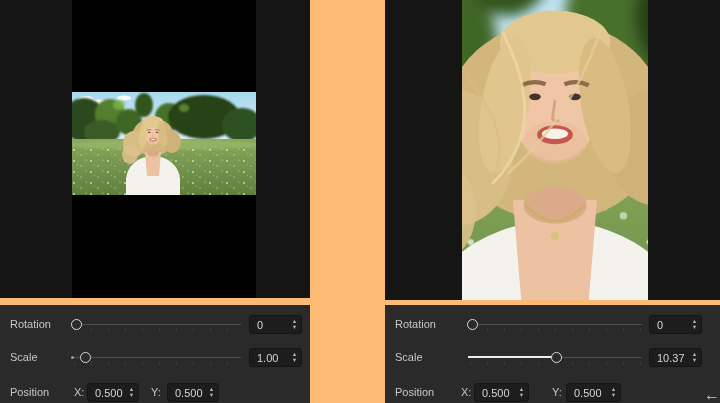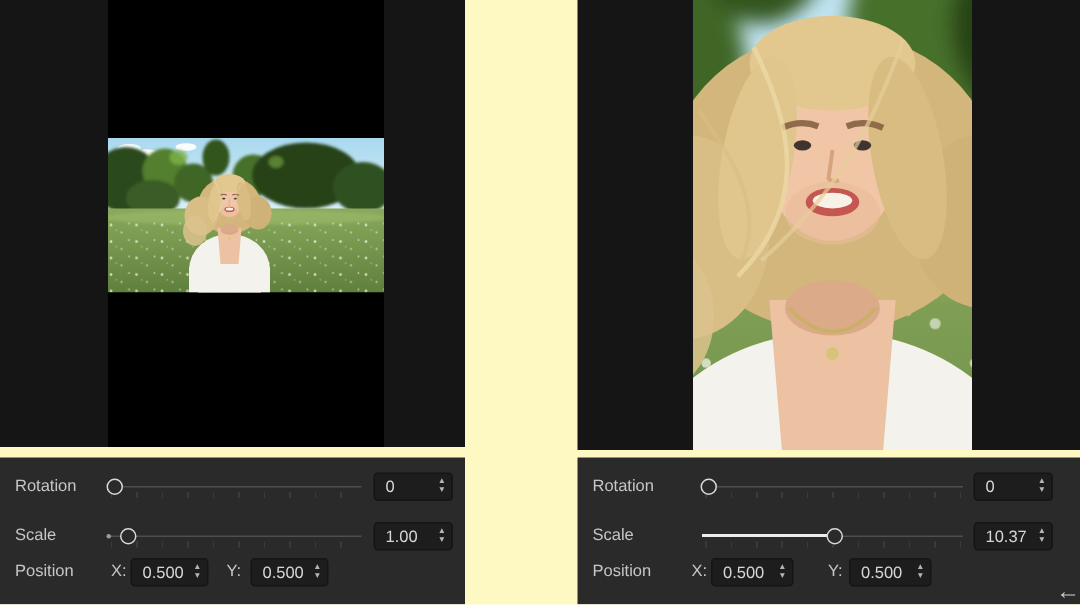--- a/index.html
+++ b/index.html
@@ -1,16 +1,16 @@
 <!DOCTYPE html>
 <html><head>
 <meta charset="utf-8">
 <style>
   html,body{margin:0;padding:0;background:#ffffff;}
-  #stage{position:relative;width:720px;height:403px;background:#fef9c3;overflow:hidden;
+  #stage{position:relative;width:720px;height:403px;background:#fdba74;overflow:hidden;
          font-family:"Liberation Sans",sans-serif;}
 
   
   .preview{position:absolute;top:0;background:#151515;overflow:hidden;}
   #preview-left{left:0;width:310px;height:298px;}
   #preview-right{left:385px;width:335px;height:300px;}
   .vframe{position:absolute;top:0;background:#000;overflow:hidden;}
   #preview-left .vframe{left:72px;width:184px;height:298px;}
   #preview-right .vframe{left:77px;width:186px;height:300px;}
   #preview-left svg.scene{position:absolute;left:0;top:92px;width:184px;height:103px;display:block;}
@@ -22,21 +22,21 @@
   #controls-left{left:0;width:310px;
       --track-x:72px;--track-w:169px;--box-x:249px;
       --px-x:74px;--pxbox-x:87px;--py-x:151px;--pybox-x:167px;--pbox-w:52px;}
   #controls-right{left:385px;width:335px;
       --track-x:83px;--track-w:174px;--box-x:264px;
       --px-x:76px;--pxbox-x:89px;--py-x:167px;--pybox-x:181px;--pbox-w:55px;}
 
   .row{position:absolute;left:0;right:0;height:20px;}
   .row.r-rotation{top:10px}
   .row.r-scale{top:43px}
-  .row.r-position{top:67px}
+  .row.r-position{top:78px}
   .row-label{position:absolute;left:10px;top:3px;color:#c6c6c6;}
 
   .slider{position:absolute;left:var(--track-x);width:var(--track-w);top:0;height:20px;}
   .track{position:absolute;top:9px;left:0;right:0;height:1px;background:#4e4e4e;}
   .ticks{position:absolute;top:13px;left:2px;right:0;height:4px;
          background:repeating-linear-gradient(90deg,#3b3b3b 0 1px,transparent 1px 17px);}
   .fill{position:absolute;top:8px;left:0;height:2px;background:#ededed;}
   .thumb{position:absolute;top:4px;width:9px;height:9px;border:1.5px solid #d9d9d9;
          border-radius:50%;background:#2a2a2a;margin-left:-6px;}
   .mindot{position:absolute;top:8px;left:-1px;width:3px;height:3px;border-radius:50%;background:#9a9a9a;}

